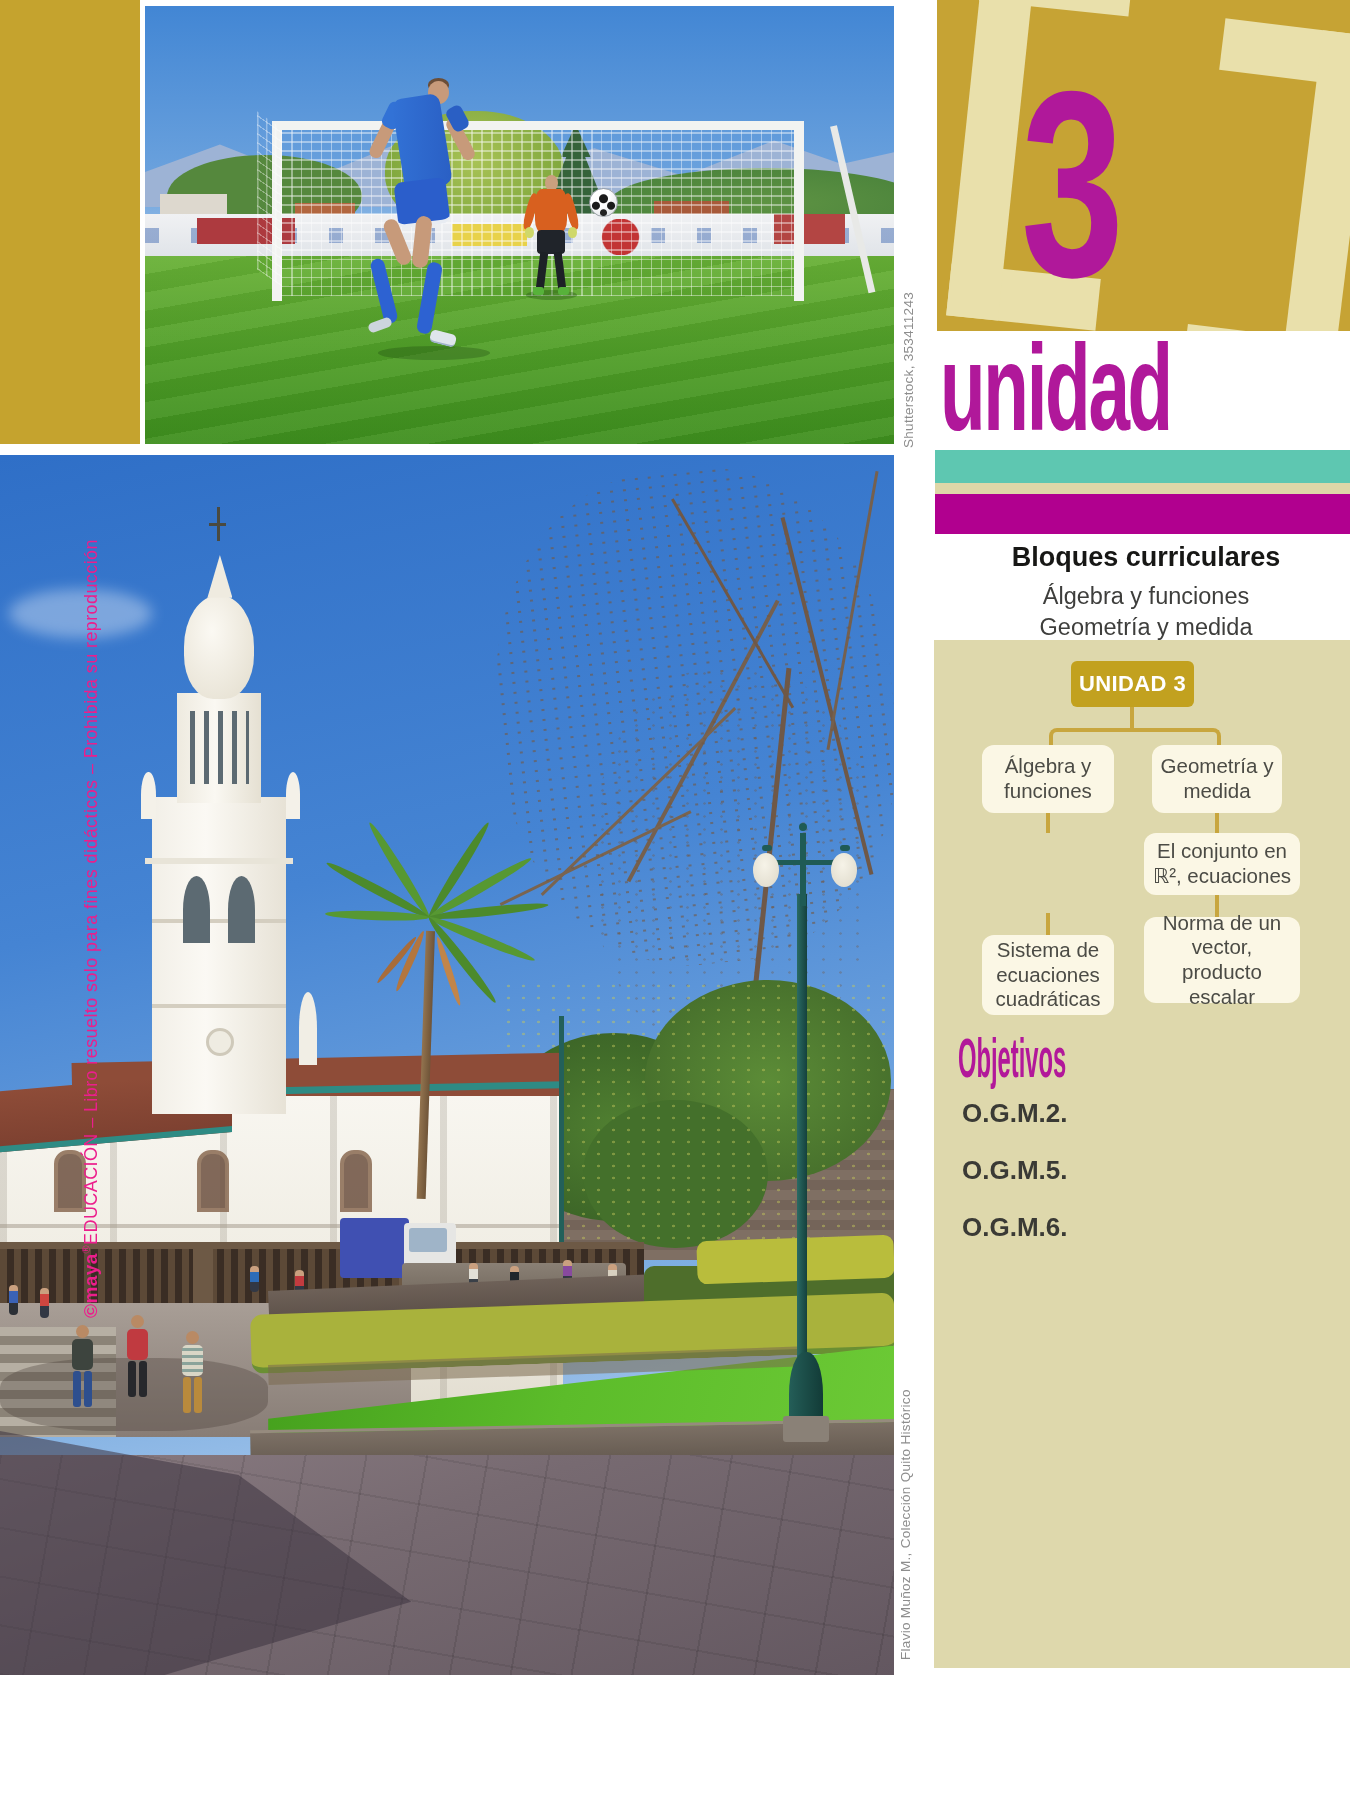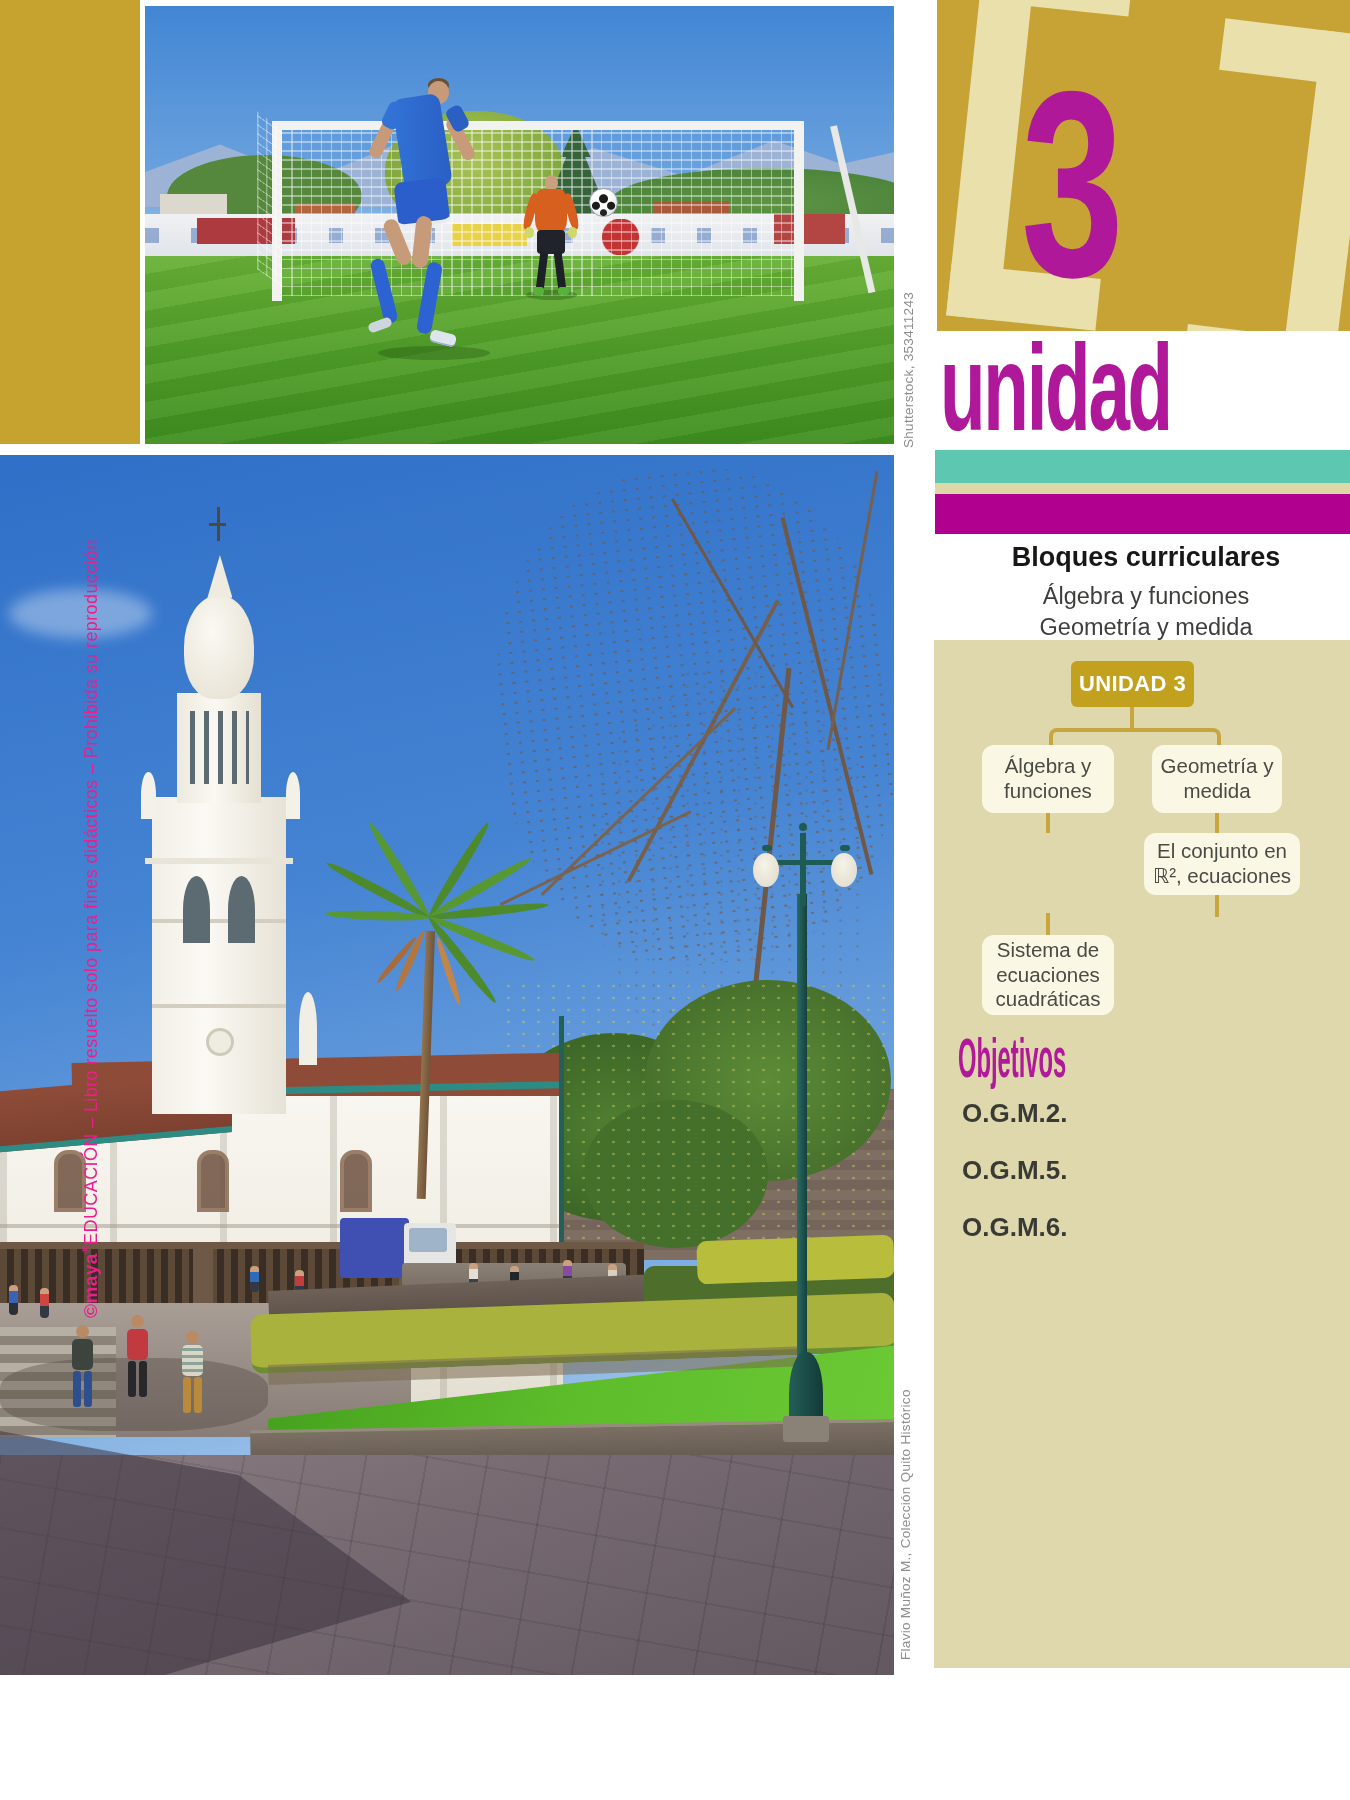--- a/index.html
+++ b/index.html
@@ -281,20 +281,21 @@
     <div class="abs" style="left:115px;top:88px;width:172px;height:18px;border:4px solid #c8a63e;border-bottom:none;border-radius:8px 8px 0 0;box-sizing:border-box;"></div>
     <div class="conn" style="left:112px;top:173px;width:4px;height:20px;"></div>
     <div class="conn" style="left:112px;top:273px;width:4px;height:22px;"></div>
     <div class="conn" style="left:281px;top:173px;width:4px;height:20px;"></div>
     <div class="conn" style="left:281px;top:255px;width:4px;height:22px;"></div>
 
     <div class="dbox" style="left:48px;top:105px;width:132px;height:68px;">Álgebra y funciones</div>
     <div class="dbox" style="left:218px;top:105px;width:130px;height:68px;">Geometría y medida</div>
     <div class="dbox" style="left:210px;top:193px;width:156px;height:62px;">El conjunto en ℝ², ecuaciones</div>
     <div class="dbox" style="left:48px;top:295px;width:132px;height:80px;">Sistema de ecuaciones cuadráticas</div>
+    <div class="dbox" style="left:210px;top:277px;width:156px;height:86px;">Norma de un vector, producto escalar</div>
 
     <div class="abs" style="left:24px;top:390px;font-size:54px;font-weight:700;color:#b2189a;line-height:1;white-space:nowrap;transform:scale(.44,1.02);transform-origin:0 0;">Objetivos</div>
 
     <div class="ogm" style="left:28px;top:458px;">O.G.M.2.</div>
     <div class="ogm" style="left:28px;top:515px;">O.G.M.5.</div>
     <div class="ogm" style="left:28px;top:572px;">O.G.M.6.</div>
   </div>
 
 
 </div>

